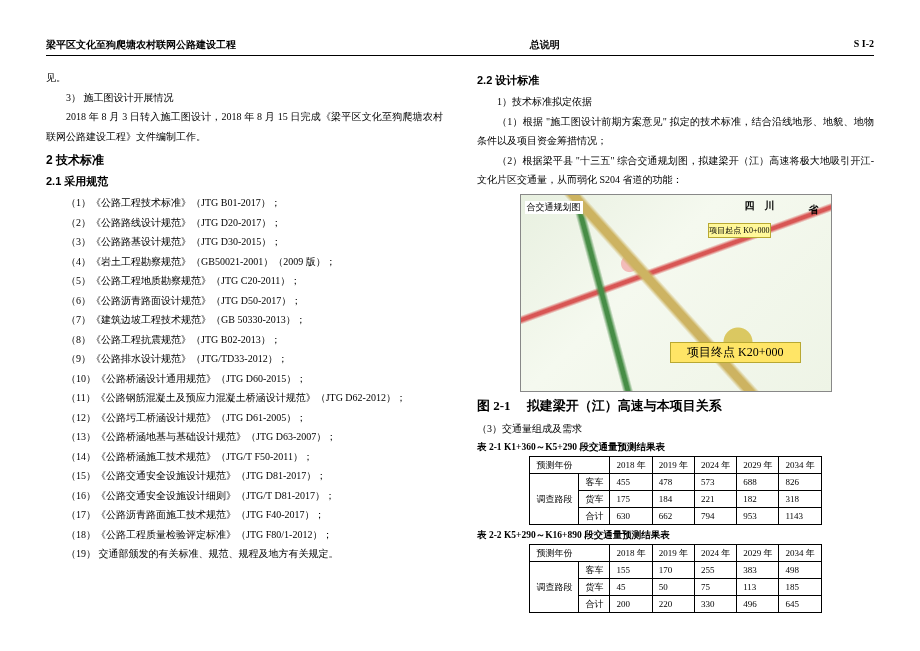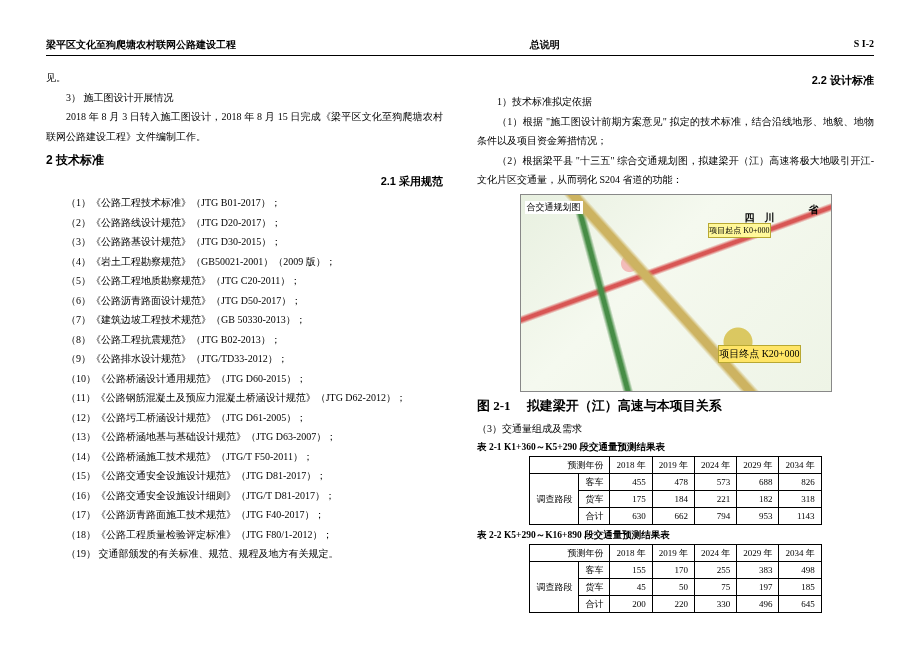--- a/index.html
+++ b/index.html
@@ -4,39 +4,39 @@
 <style>
 body { margin:0; font-family:"SimSun","Songti SC","STSong",serif; font-size:10px; color:#000; background:#fff; }
 .page { width:920px; height:651px; position:relative; box-sizing:border-box; padding:18px 46px 10px 46px;margin-top:20px; }
 .header { display:flex; justify-content:space-between; font-weight:bold; font-size:10px; margin-bottom:3px; }
 .header-line { border:none; border-top:1.5px solid #000; margin:0 0 12px 0; }
 .content { display:flex; gap:34px; }
 .col { flex:1; min-width:0; }
 .para { line-height:1.95; margin:0; text-align:justify; }
 .indent { text-indent:2em; }
 .h2 { font-family:"SimHei","Heiti SC","STHeiti",sans-serif; font-weight:bold; font-size:12px; margin:6px 0 5px 0; }
-.h3 { font-family:"SimHei","Heiti SC","STHeiti",sans-serif; font-weight:bold; font-size:11px; margin:5px 0 4px 0;text-align:right; }
+.h3 { font-family:"SimHei","Heiti SC","STHeiti",sans-serif; font-weight:bold; font-size:11px; margin:5px 0 4px 0; }
 .list { line-height:1.95; margin:0; }
 .list div { text-indent:2em; }
 .figure { width:310px; height:196px; margin:4px auto 0 auto; background:linear-gradient(135deg,#e8f0e0 0%,#f5f9ef 40%,#eef4e6 100%); border:1px solid #888; position:relative; overflow:hidden; }
 .figure::before { content:""; position:absolute; inset:0; background:
  linear-gradient(48deg,transparent 45%,#c7a84a 46%,#c7a84a 48%,transparent 49%),
  linear-gradient(75deg,transparent 28%,#2a7b2a 29%,#2a7b2a 30%,transparent 31%),
  linear-gradient(-20deg,transparent 58%,#d43a3a 59%,#d43a3a 60%,transparent 61%),
  radial-gradient(circle at 70% 75%,#d7c04a 0 14px,transparent 15px),
  radial-gradient(circle at 35% 35%,#f3b2b2 0 8px,transparent 9px);
  opacity:.85; }
 .fig-title { font-size:13px; font-weight:bold; text-align:left; margin:5px 0 4px 0; }
 .fig-label1 { position:absolute; top:6px; left:4px; font-size:9px; background:#fff; padding:0 2px; }
-.fig-label2 { position:absolute; top:16px; right:56px; font-size:10px; font-weight:bold; }
+.fig-label2 { position:absolute; top:4px; right:56px; font-size:10px; font-weight:bold; }
 .fig-label3 { position:absolute; top:8px; right:12px; font-size:10px; font-weight:bold; }
 .fig-box-a { position:absolute; top:28px; right:60px; font-size:8px; background:#fff89a; border:1px solid #b8a832; padding:1px 0; }
-.fig-box-b { position:absolute; bottom:28px; right:30px; font-size:10px; background:#ffe566; border:1px solid #b8a832; padding:1px 0; }
+.fig-box-b { position:absolute; bottom:28px; right:30px; font-size:12px; background:#ffe566; border:1px solid #b8a832; padding:1px 16px; }
 table { border-collapse:collapse; margin:0 auto 4px auto; font-size:9px; }
-th,td { border:1px solid #000; padding:1px 6px; text-align:right; height:14px; }
+th,td { border:1px solid #000; padding:1px 6px; text-align:left; height:14px; }
 .tbl-title { font-size:9.5px; font-weight:bold; margin:3px 0 2px 0; }
 .pagenum { position:absolute; bottom:6px; right:46px; font-size:9px; }
 </style>
 </head>
 <body>
 
 <div class="page">
 
   <div class="header">
     <span>梁平区文化至狗爬塘农村联网公路建设工程</span>
@@ -150,21 +150,21 @@
               <td>170</td>
               <td>255</td>
               <td>383</td>
               <td>498</td>
             </tr>
             <tr>
               <td>货车</td>
               <td>45</td>
               <td>50</td>
               <td>75</td>
-              <td>197</td>
+              <td>113</td>
               <td>185</td>
             </tr>
             <tr>
               <td>合计</td>
               <td>200</td>
               <td>220</td>
               <td>330</td>
               <td>496</td>
               <td>645</td>
             </tr>

